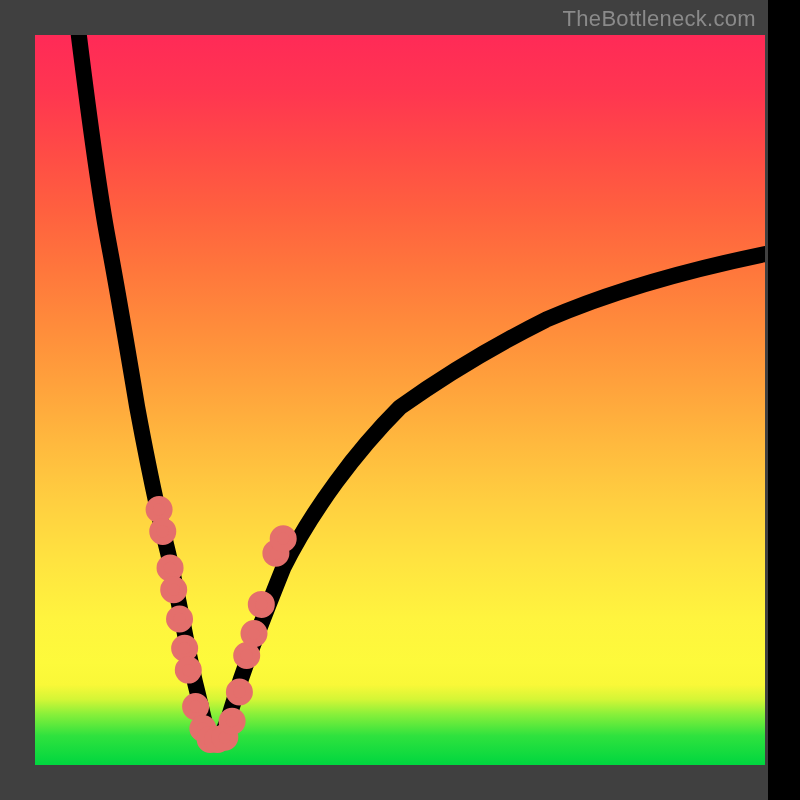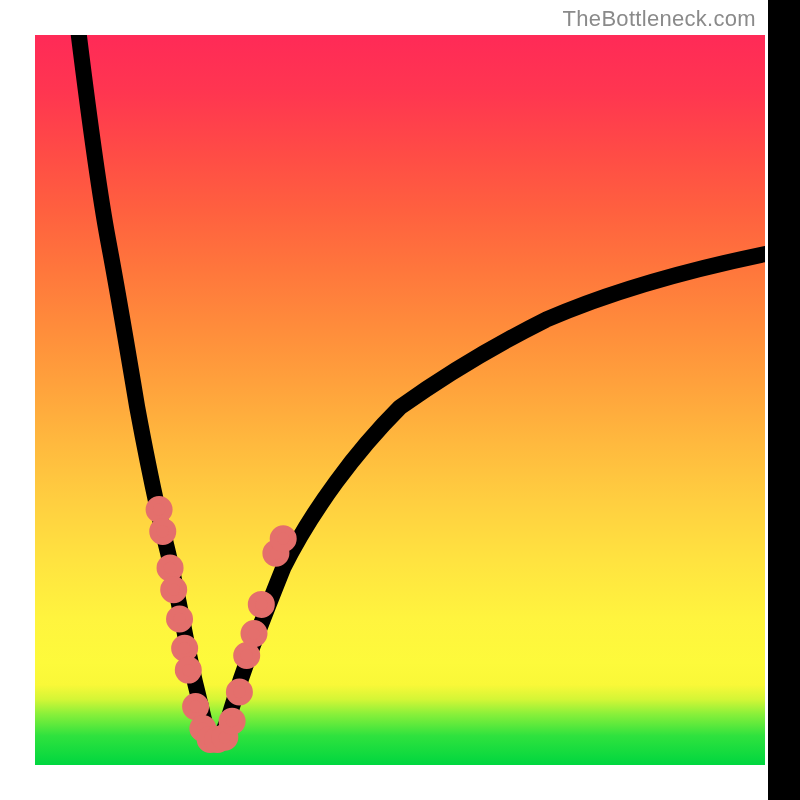--- a/index.html
+++ b/index.html
@@ -10,21 +10,21 @@
     background: #000;
     overflow: hidden;
     font-family: Arial, Helvetica, sans-serif;
   }
   .frame {
     position: absolute;
     top: 0;
     left: 0;
     width: 768px;
     height: 800px;
-    background: #ffffff;
+    background: #404040;
   }
   .plot-area {
     position: absolute;
     top: 35px;
     left: 35px;
     width: 730px;
     height: 730px;
     
     background: linear-gradient(
       to top,

